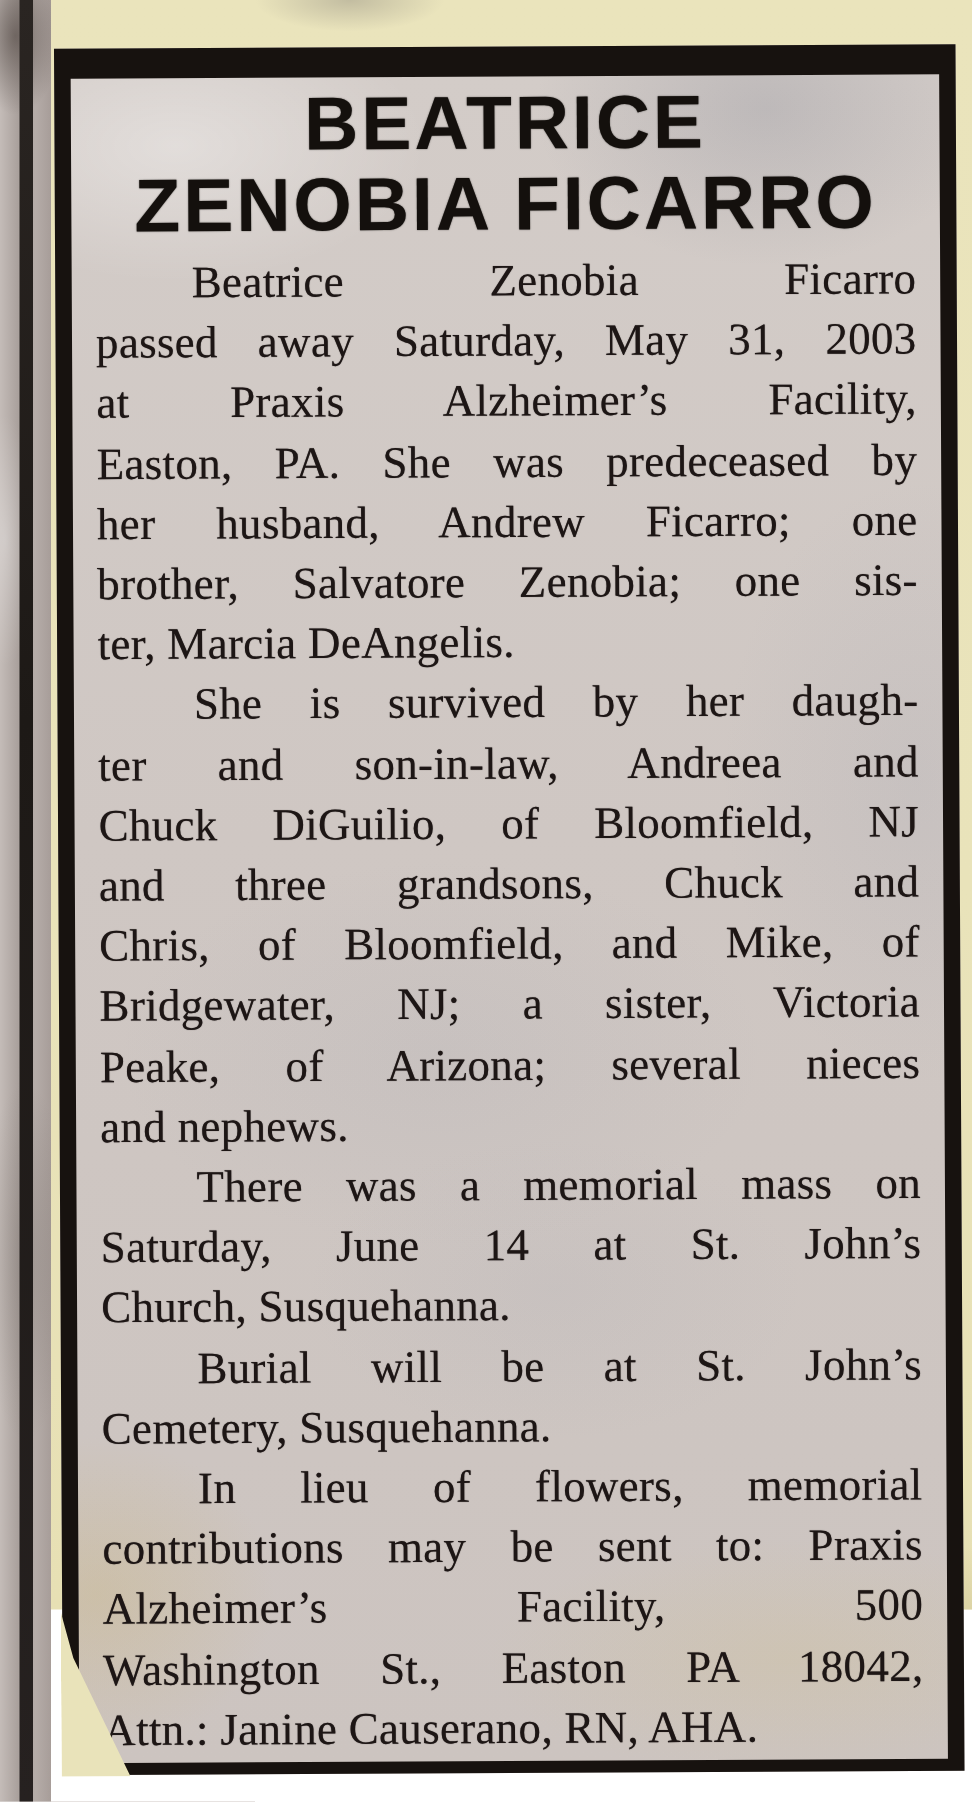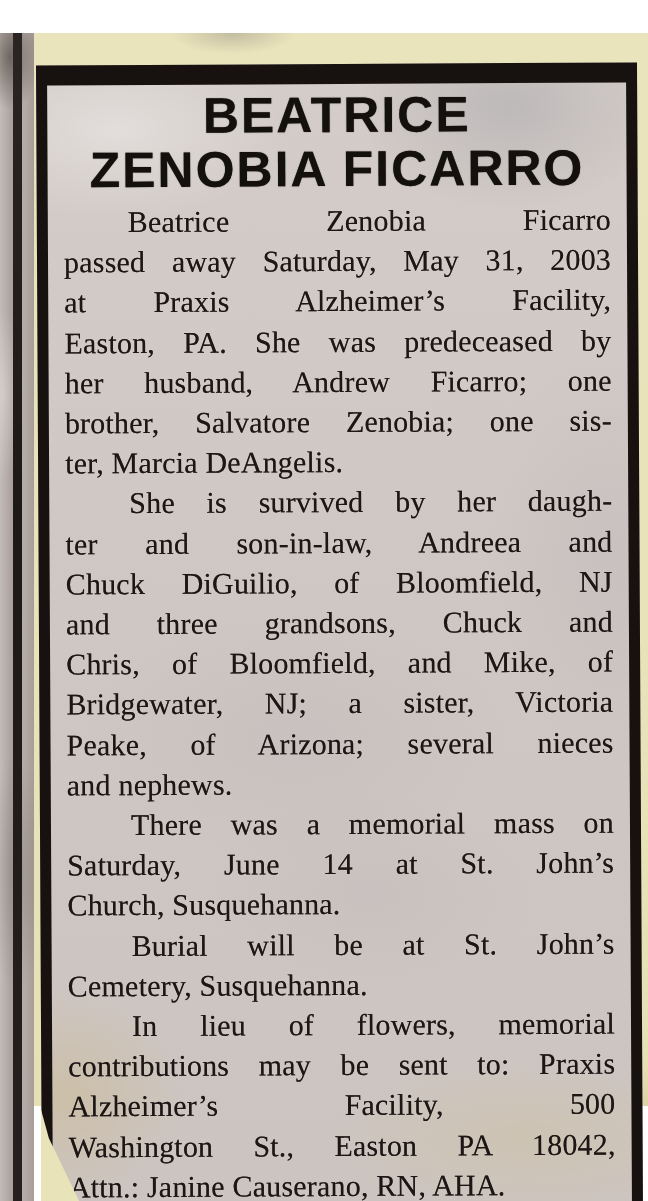--- a/index.html
+++ b/index.html
@@ -12,21 +12,20 @@
   }
   .page {
     position: absolute;
     inset: 0;
     width: 648px;
     height: 1073px;
     background:
       radial-gradient(ellipse 90px 30px at 36% 0%, rgba(120,115,110,0.35), transparent 70%),
       radial-gradient(ellipse 120px 60px at 100% 100%, rgba(210,200,150,0.5), transparent 70%),
       linear-gradient(180deg, #eae4bc 0%, #e9e3ba 55%, #e7e0b4 100%);
-    margin-top: 33px;
   }
   
   .left-strip {
     position: absolute;
     left: 0; top: 0;
     width: 34px; height: 1201px;
     background:
       radial-gradient(ellipse 40px 70px at 30% 2%, rgba(60,50,45,0.55), transparent 75%),
       radial-gradient(ellipse 30px 120px at 10% 30%, rgba(255,255,255,0.30), transparent 70%),
       radial-gradient(ellipse 40px 160px at 50% 70%, rgba(90,82,76,0.25), transparent 75%),

